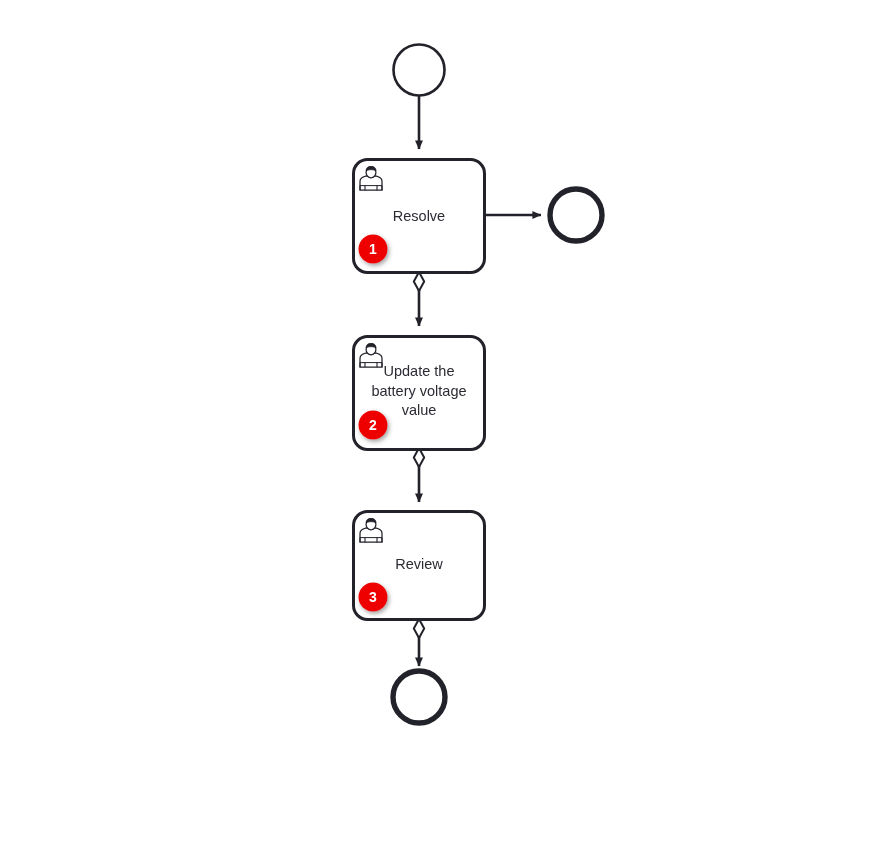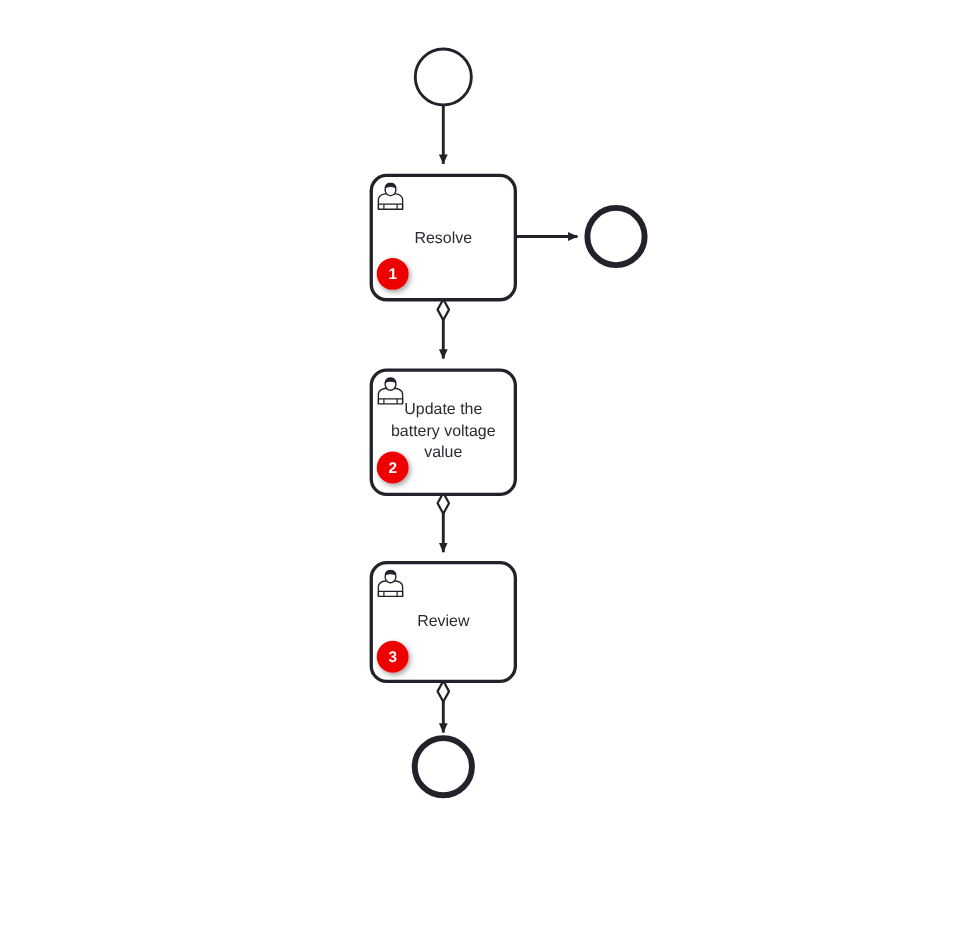--- a/index.html
+++ b/index.html
@@ -10,21 +10,21 @@
   }
   body {
     width: 872px;
     height: 850px;
     font-family: "Liberation Sans", sans-serif;
     overflow: hidden;
     position: relative;
   }
   #diagram-canvas {
     position: absolute;
-    left: 0;
+    left: 16px;
     top: 0;
     width: 811px;
     height: 850px;
     text-decoration: underline;
   }
   svg.bpmn {
     display: block;
     width: 872px;
     height: 850px;
   }

